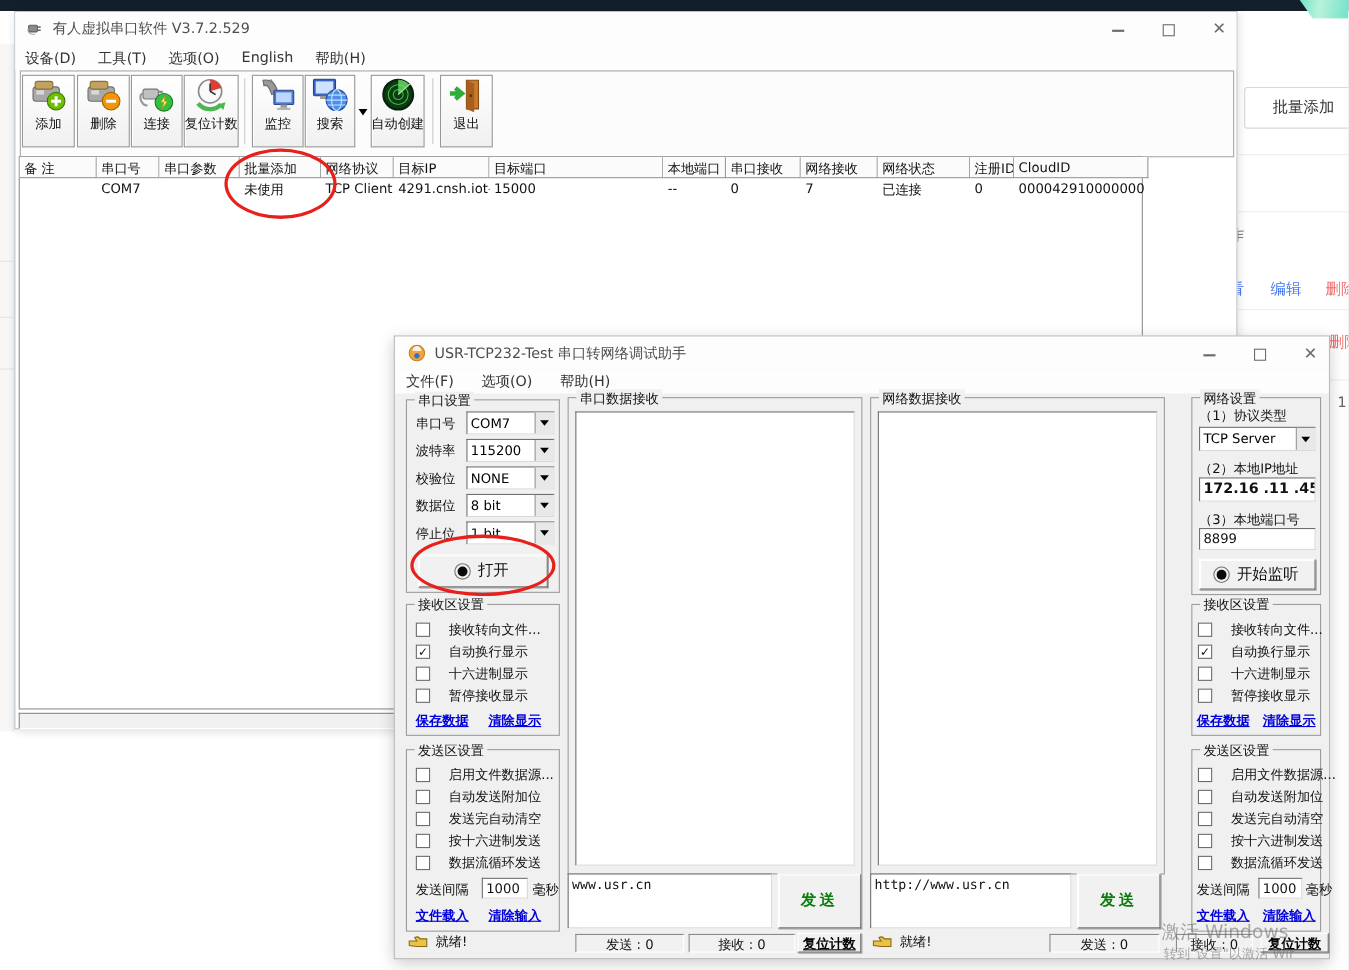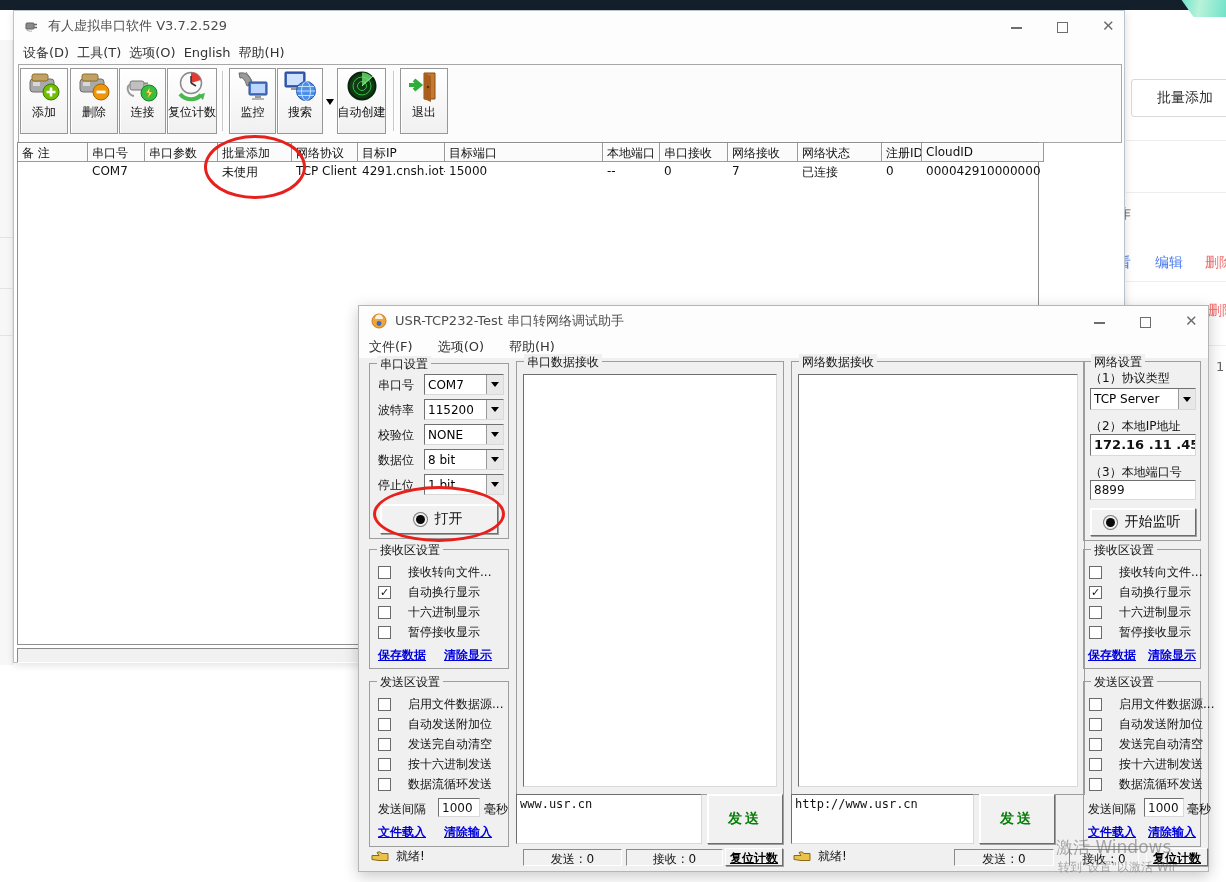--- a/index.html
+++ b/index.html
@@ -24,21 +24,21 @@
   .titlebar { position:absolute; left:0; top:0; right:0; height:30px; background:#fdfdfd; display:flex; align-items:center; }
   .title-text { font-size:13px; color:#4e4e4e; margin-left:8px; white-space:nowrap; }
   .cap-min { position:absolute; width:11px; height:2px; background:#6d6d6d; }
   .cap-max { position:absolute; width:11px; height:11px; border:1px solid #6d6d6d; }
   .cap-close { position:absolute; font-size:15px; color:#6d6d6d; line-height:15px; }
   .menubar { position:absolute; left:0; right:0; height:23px; display:flex; align-items:center; background:#fdfdfd; }
   .menubar span { font-size:13px; color:#333; white-space:nowrap; cursor:default; }
 
   
   #vcom { left:13px; top:10px; width:1112px; height:653px; border:1px solid #b9c3cb; box-shadow:1px 2px 8px rgba(0,0,0,.12); }
-  #vcom .menubar { top:30px; gap:8px; padding-left:9px; }
+  #vcom .menubar { top:30px; gap:20px; padding-left:9px; }
   .toolbar { position:absolute; left:4px; top:53px; width:1104px; height:79px; border:1px solid #a7a7a7; background:#fcfcfc; }
   .tbtn { position:absolute; top:3px; height:66px; border:1px solid #979797; background:linear-gradient(#ffffff,#f0f0f0);
     box-shadow:inset 1px 1px 0 #fff; display:flex; flex-direction:column; align-items:center; justify-content:flex-end; padding-bottom:12px; cursor:pointer; }
   .tbtn svg { width:34px; height:34px; margin-bottom:1px; }
   .tlabel { font-size:12px; color:#111; white-space:nowrap; }
   .tsep { position:absolute; top:6px; width:2px; height:60px; border-left:1px solid #c9c9c9; border-right:1px solid #fff; }
   .dd-arrow-btn { position:absolute; top:3px; width:14px; height:66px; display:flex; align-items:center; justify-content:center; cursor:pointer; }
   .tri-down { width:0; height:0; border:4px solid transparent; border-top:6px solid #000; margin-top:5px; }
 
   .listbox { position:absolute; left:3px; top:131px; width:1022px; height:503px; background:#fff; border:1px solid #8f8f8f; }
@@ -404,21 +404,21 @@
     <div class="groupbox" style="left:157px; top:55px; width:268px; height:434px;">
       <span class="gb-label">串口数据接收</span>
       <div class="sunken bigrecv"></div>
     </div>
     <div class="sunken sendinput" style="left:157px; top:488px; width:186px; height:50px;">www.usr.cn</div>
     <div class="btn3d sendbtn" style="left:348px; top:488px; width:76px; height:50px;">发送</div>
     <div class="statbox" style="left:164px; top:543px; width:99px;">发送 : 0</div>
     <div class="statbox" style="left:267px; top:543px; width:97px;">接收 : 0</div>
     <div class="resetbtn" style="left:366px; top:542px; width:58px;">复位计数</div>
 
-    <div class="groupbox" style="left:432px; top:55px; width:294px; height:434px;">
+    <div class="groupbox" style="left:432px; top:55px; width:268px; height:434px;">
       <span class="gb-label">网络数据接收</span>
       <div class="sunken bigrecv"></div>
     </div>
     <div class="sunken sendinput" style="left:432px; top:488px; width:183px; height:50px;">http://www.usr.cn</div>
     <div class="btn3d sendbtn" style="left:620px; top:488px; width:76px; height:50px;">发送</div>
     <div class="readyrow" style="left:434px; top:542px;">
       <svg width="18" height="13" viewBox="0 0 18 12">
         <path d="M1 5h7L6 2q3-2 5 1h6v7H8L1 9z" fill="#e8c24a" stroke="#8a6a10"></path>
       </svg>
       <span class="rdy">就绪!</span>

